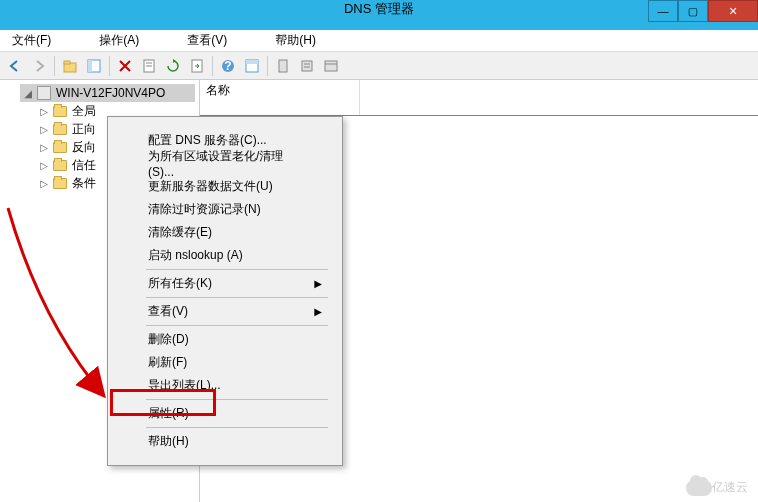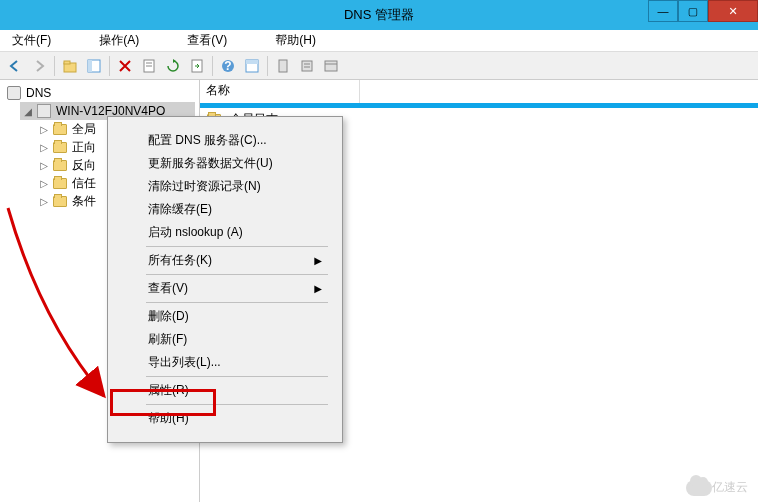--- a/index.html
+++ b/index.html
@@ -1,19 +1,19 @@
 <!DOCTYPE html>
 <html><head>
 <meta charset="utf-8">
 <style>
 * { box-sizing: border-box; margin: 0; padding: 0; font-family: "Microsoft YaHei", "SimSun", sans-serif; font-size: 12px; }
 body { width: 758px; height: 502px; background: #fff; position: relative; overflow: hidden; }
 
 
-.titlebar { height: 30px; background: #2db2e6; display: flex; align-items: center; position: relative; }
+.titlebar { height: 30px; background: #2db2e6; display: flex; align-items: flex-start; position: relative; }
 .titlebar .app-icon { width: 16px; height: 16px; margin-left: 8px; background: #2db2e6; }
 .titlebar .title { position: absolute; left: 50%; transform: translateX(-50%); color: #000; font-size: 13px; }
 .titlebar .win-controls { position: absolute; right: 0; top: 0; display: flex; }
 .titlebar .win-btn { width: 30px; height: 22px; display: flex; align-items: center; justify-content: center; border: 1px solid #1a7ca8; background: #2db2e6; font-family: Arial; font-size: 11px; }
 .titlebar .win-btn.close { background: #c84031; color: #fff; width: 50px; border-color: #a02e23; }
 
 
 .menubar { height: 22px; background: #fff; border-bottom: 1px solid #ddd; display: flex; align-items: center; padding-left: 4px; gap: 32px; }
 .menubar .menu-item { padding: 2px 8px; cursor: default; }
 
@@ -33,21 +33,21 @@
 .tree-node.selected { background: #d0d0d0; }
 .tree-toggle { width: 12px; height: 12px; display: inline-flex; align-items: center; justify-content: center; font-size: 10px; color: #666; margin-right: 2px; }
 .tree-icon { width: 16px; height: 16px; margin-right: 4px; display: inline-flex; align-items: center; justify-content: center; }
 .tree-children { padding-left: 16px; }
 .folder-icon { width: 14px; height: 11px; background: #f5d67b; border: 1px solid #c9a840; border-radius: 1px; position: relative; }
 .folder-icon::before { content: ""; position: absolute; top: -3px; left: 0; width: 6px; height: 3px; background: #f5d67b; border: 1px solid #c9a840; border-bottom: none; }
 .dns-root-icon { width: 14px; height: 14px; background: #eaeaea; border: 1px solid #888; border-radius: 2px; }
 .server-icon { width: 14px; height: 14px; background: #e8e8e8; border: 1px solid #999; }
 
 
-.list-header { height: 28px; border-bottom: 5px solid #0ea5e9; display: flex; }
+.list-header { height: 36px; border-bottom: 1px solid #0ea5e9; display: flex; }
 .list-col { padding: 2px 6px; border-right: 1px solid #ddd; background: #fff; min-width: 160px; }
 .list-body { padding: 2px; }
 .list-row { display: flex; align-items: center; height: 18px; padding: 0 4px; gap: 4px; }
 
 
 .context-menu { position: absolute; left: 107px; top: 116px; width: 236px; background: #f0f0f0; border: 1px solid #979797; box-shadow: 3px 3px 6px rgba(0,0,0,0.25); z-index: 100; padding: 12px; }
 .ctx-item { height: 23px; display: flex; align-items: center; padding: 0 24px 0 28px; position: relative; cursor: default; }
 .ctx-sep { height: 1px; background: #c0c0c0; margin: 2px 2px 2px 26px; }
 .ctx-arrow { position: absolute; right: 8px; font-size: 10px; }
 
@@ -162,26 +162,20 @@
       <svg width="16" height="16">
         <rect x="2" y="3" width="12" height="10" fill="#e0e0e0" stroke="#888"></rect>
         <line x1="2" y1="6" x2="14" y2="6" stroke="#888"></line>
       </svg>
     </div>
 </div>
 
 <div class="main">
   <div class="tree-panel">
     <div class="tree-root">
-      <div class="tree-node">
-        <span class="tree-icon">
-            <span class="dns-root-icon"></span>
-          </span>
-        <span>DNS</span>
-      </div>
       <div class="tree-children">
         <div class="tree-node selected">
           <span class="tree-toggle">◢</span>
           <span class="tree-icon">
               <span class="server-icon"></span>
             </span>
           <span>WIN-V12FJ0NV4PO</span>
         </div>
         <div class="tree-children">
           <div class="tree-node">
@@ -233,20 +227,21 @@
             <span class="folder-icon"></span>
           </span>
         <span>全局日志</span>
       </div>
     </div>
   </div>
 </div>
 
 <div class="context-menu">
   <div class="ctx-item">配置 DNS 服务器(C)...</div>
+  <div class="ctx-item">为所有区域设置老化/清理(S)...</div>
   <div class="ctx-item">更新服务器数据文件(U)</div>
   <div class="ctx-item">清除过时资源记录(N)</div>
   <div class="ctx-item">清除缓存(E)</div>
   <div class="ctx-item">启动 nslookup (A)</div>
   <div class="ctx-sep"></div>
   <div class="ctx-item">
       <span>所有任务(K)</span>
       <span class="ctx-arrow">▶</span>
     </div>
   <div class="ctx-sep"></div>

